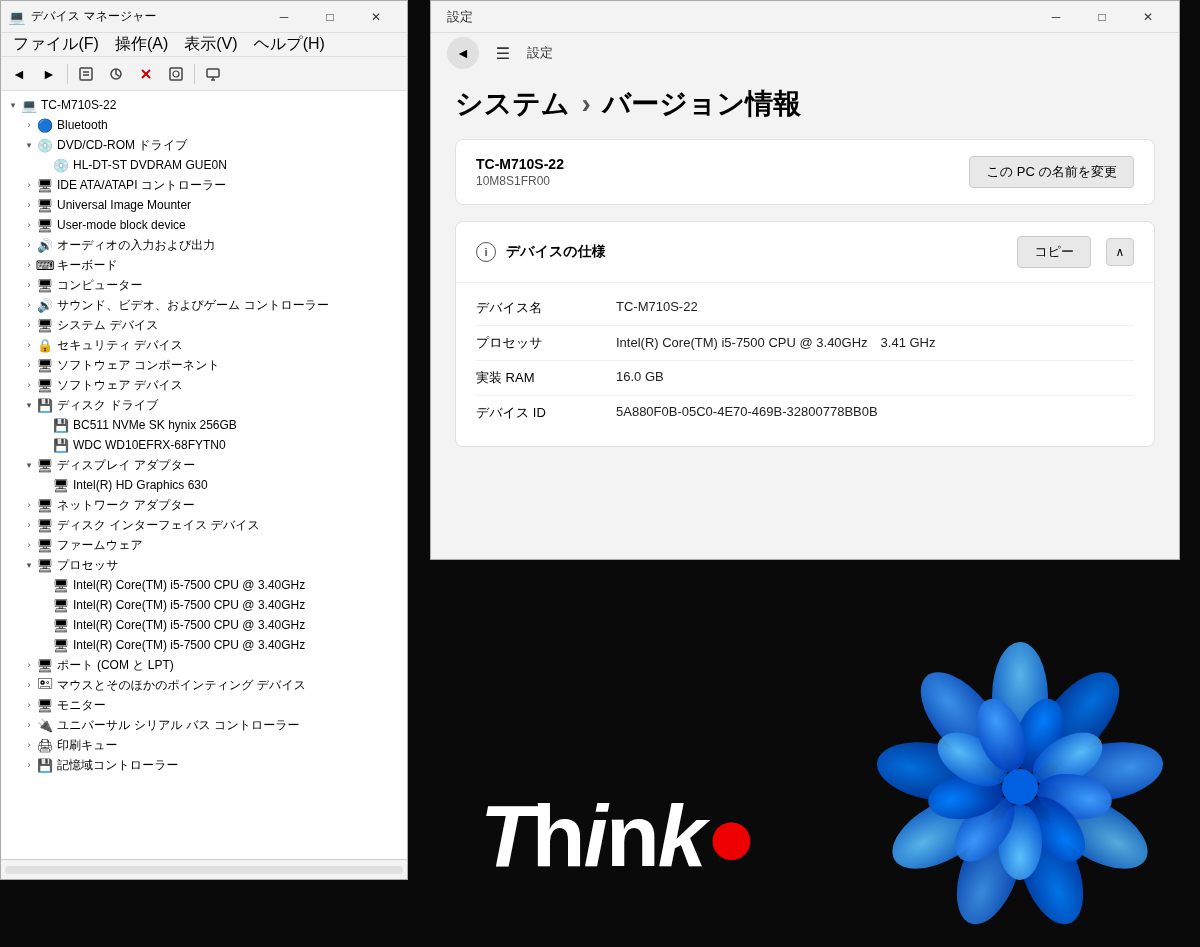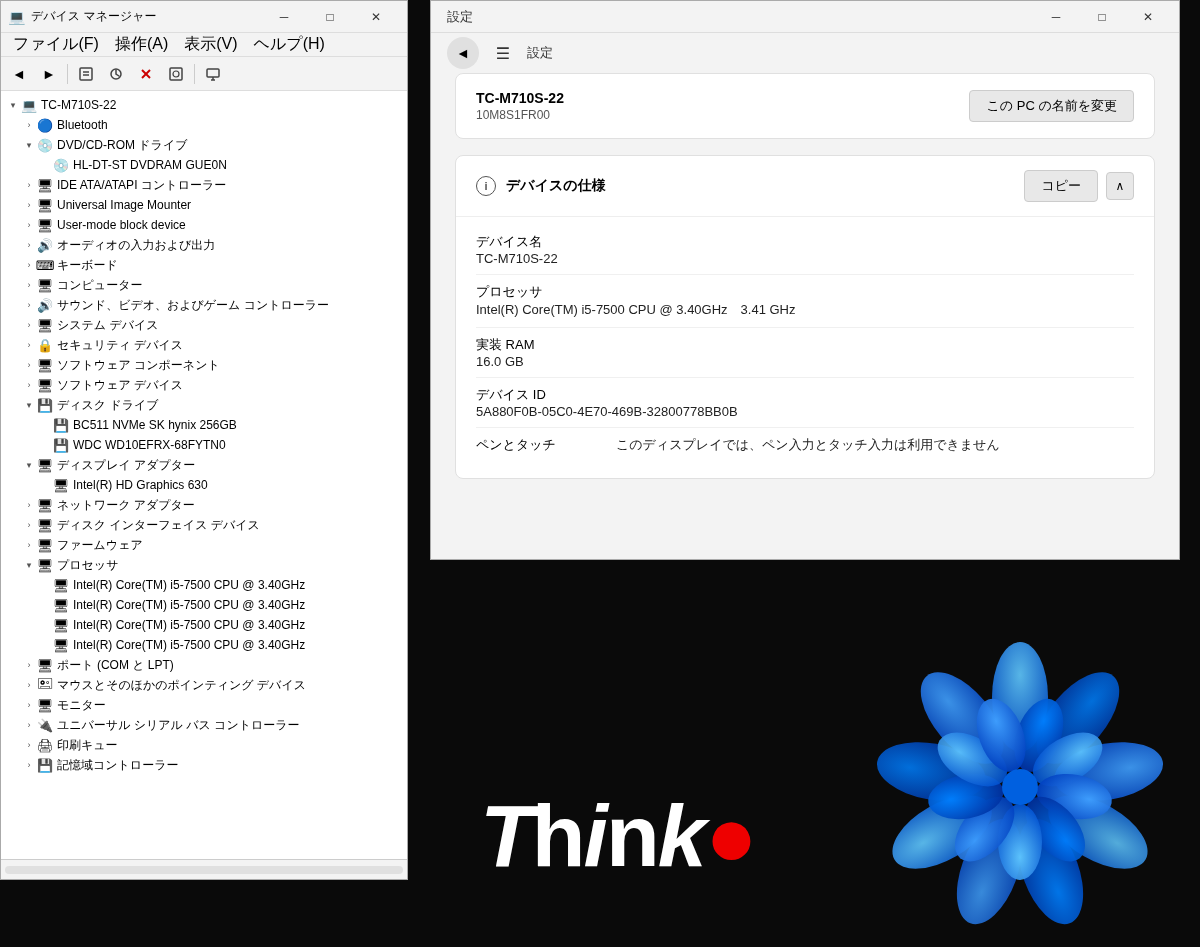--- a/index.html
+++ b/index.html
@@ -342,21 +342,21 @@
       font-weight: 700;
     }
     .specs-title {
       font-size: 14px;
       font-weight: 600;
       color: #000;
     }
     .specs-actions {
       display: flex;
       align-items: center;
-      gap: 8px;
+      gap: 15px;
     }
     .copy-btn {
       background: #e8e8e8;
       border: 1px solid #ccc;
       border-radius: 4px;
       padding: 6px 16px;
       font-size: 13px;
       cursor: pointer;
       color: #000;
     }
@@ -376,21 +376,20 @@
     .specs-table {
       padding: 8px 20px 16px;
     }
     .spec-row {
       display: flex;
       padding: 8px 0;
       font-size: 13px;
     }
     .spec-row:not(:last-child) {
       border-bottom: 1px solid #f0f0f0;
-      flex-direction: column;
     }
     .spec-key {
       width: 140px;
       color: #000;
       font-weight: 400;
       flex-shrink: 0;
     }
     .spec-val {
       color: #222;
       flex: 1;
@@ -654,20 +653,27 @@
         <button class="titlebar-btn close">✕</button>
       </div>
     </div>
 
     <div class="settings-nav">
       <button class="nav-back-btn">◄</button>
       <button class="nav-menu-btn">☰</button>
       <span class="nav-title">設定</span>
     </div>
 
+    <div class="settings-header">
+      <h1>
+        <span>システム</span>
+        <span class="breadcrumb-sep">›</span>
+        <span>バージョン情報</span>
+      </h1>
+    </div>
 
     <div class="settings-content">
 
       <div class="pc-name-card">
         <div class="pc-name-info">
           <span class="pc-name-main">TC-M710S-22</span>
           <span class="pc-name-sub">10M8S1FR00</span>
         </div>
         <button class="rename-btn">この PC の名前を変更</button>
       </div>
@@ -693,24 +699,20 @@
               <span class="spec-val">Intel(R) Core(TM) i5-7500 CPU @ 3.40GHz　3.41 GHz</span>
             </div>
             <div class="spec-row">
               <span class="spec-key">実装 RAM</span>
               <span class="spec-val">16.0 GB</span>
             </div>
             <div class="spec-row">
               <span class="spec-key">デバイス ID</span>
               <span class="spec-val">5A880F0B-05C0-4E70-469B-32800778BB0B</span>
             </div>
-            <div class="spec-row">
-              <span class="spec-key">ペンとタッチ</span>
-              <span class="spec-val">このディスプレイでは、ペン入力とタッチ入力は利用できません</span>
-            </div>
           </div>
       </div>
     </div>
   </div>
 
   <div class="think-logo">
     T<span style="font-style:normal;">h</span>i<span style="font-style:normal;">n</span>k<span class="dot">●</span>
   </div>
 
   <svg class="flower-svg" viewBox="0 0 300 320" xmlns="http://www.w3.org/2000/svg">

